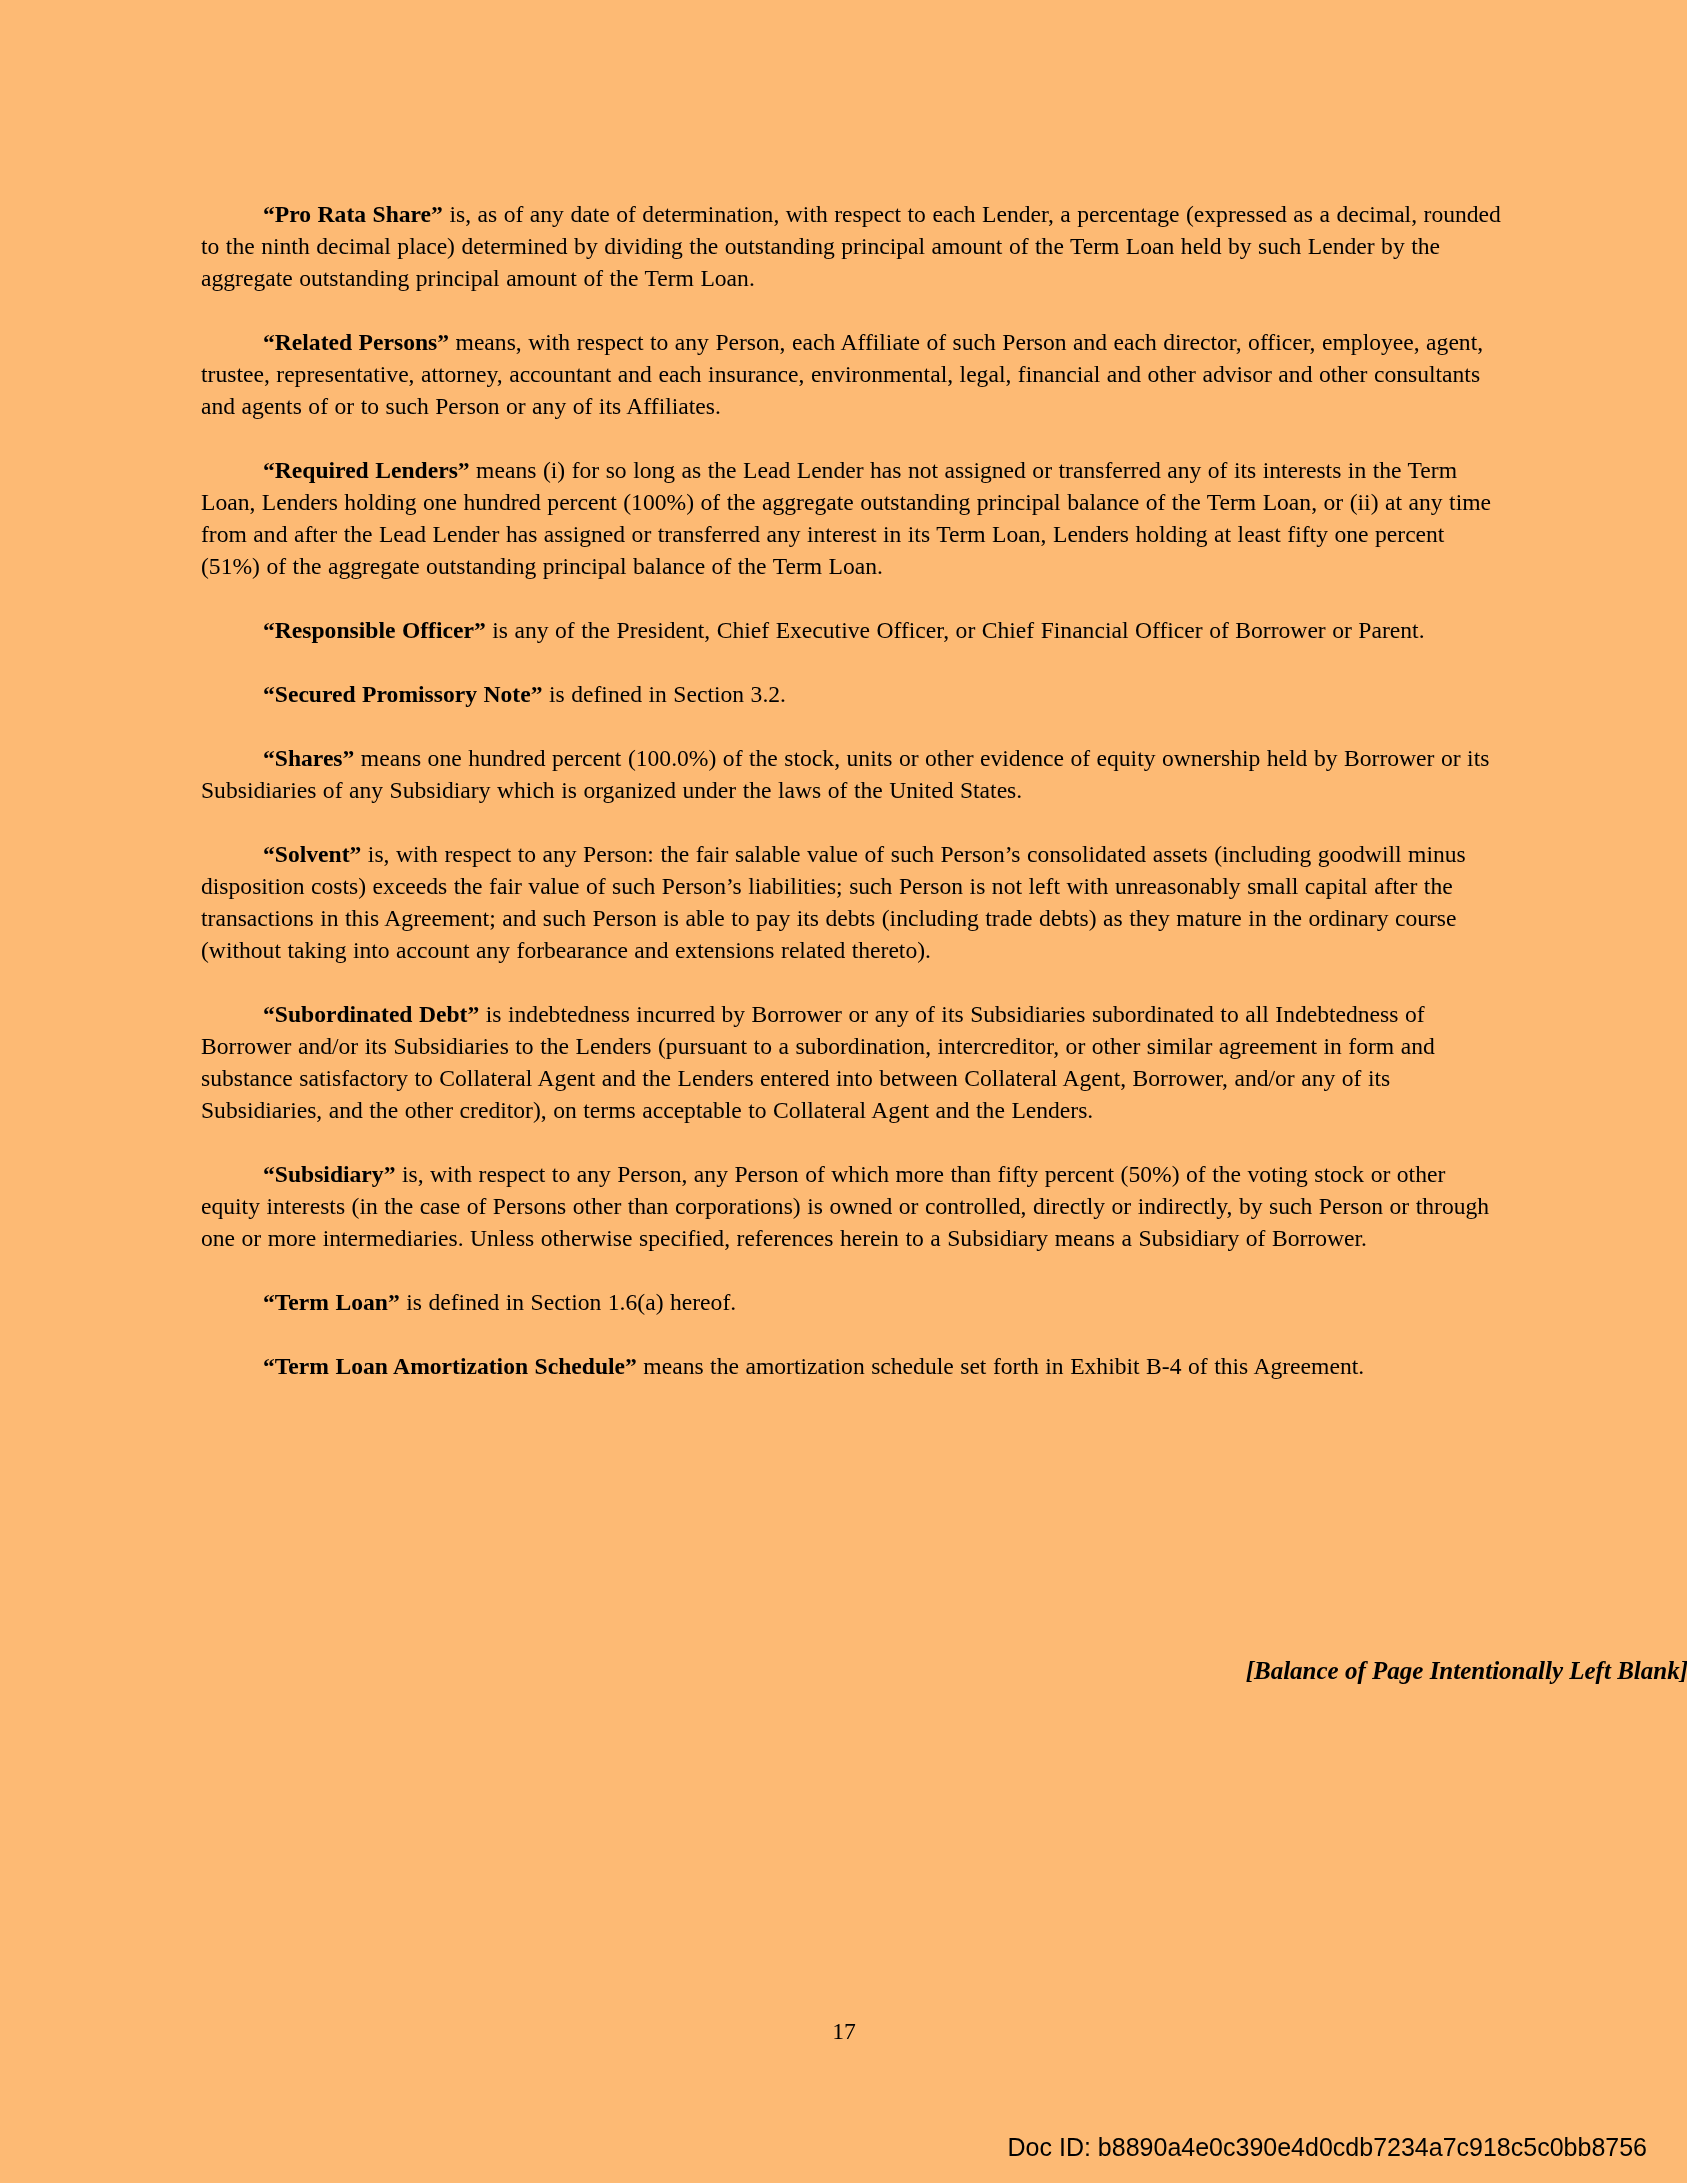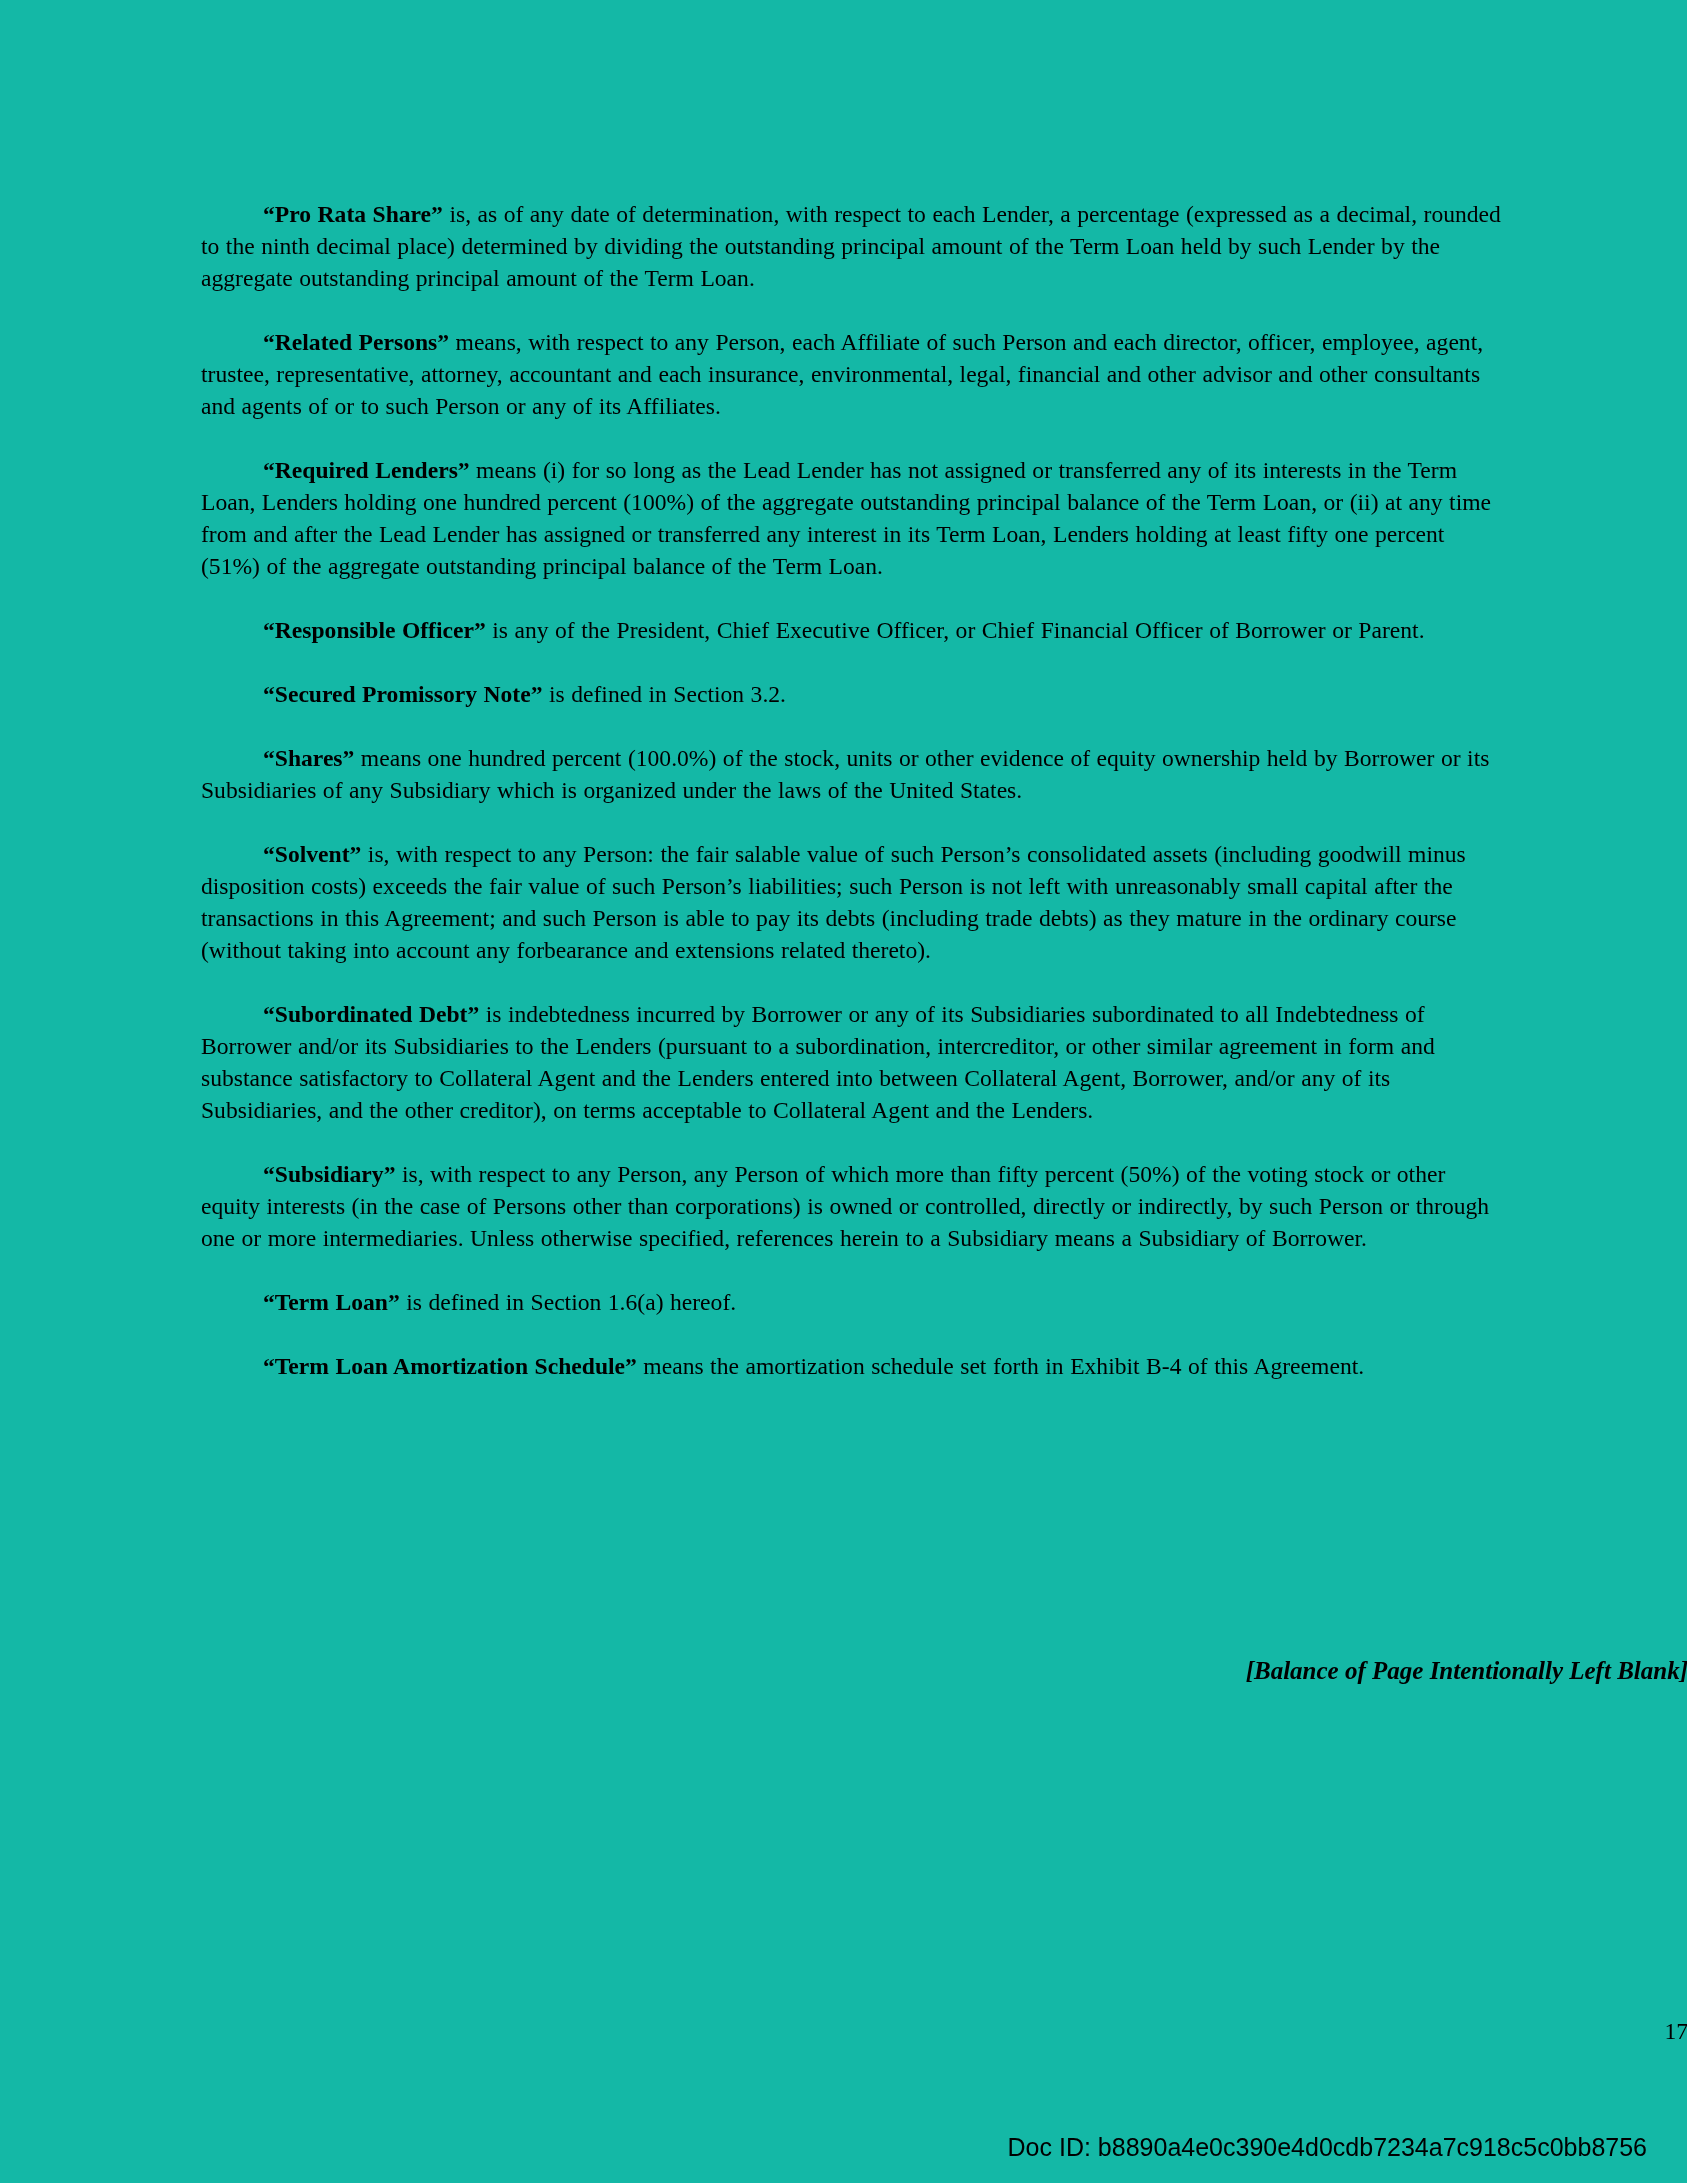--- a/index.html
+++ b/index.html
@@ -4,21 +4,21 @@
 <style>
   html, body {
     margin: 0;
     padding: 0;
     background: #ffffff;
   }
   .page {
     position: relative;
     width: 1688px;
     height: 2183px;
-    background: #14b8a6;
+    background: #fdba74;
     overflow: hidden;
     font-family: "Liberation Serif", "DejaVu Serif", serif;
     color: #000000;
     text-decoration: underline;
   }
   .doc-body {
     position: absolute;
     left: 201px;
     top: 198px;
     width: 1306px;
@@ -43,21 +43,21 @@
     font-size: 25px;
     font-weight: bold;
     font-style: italic;
     line-height: 32px;
   }
   .page-number {
     position: absolute;
     left: 0;
     top: 2015px;
     width: 1688px;
-    text-align: right;
+    text-align: center;
     font-size: 23.6px;
     line-height: 32px;
   }
   .doc-id {
     position: absolute;
     right: 41px;
     top: 2133px;
     font-family: "Liberation Sans", "DejaVu Sans", sans-serif;
     font-size: 25px;
     line-height: 28px;

